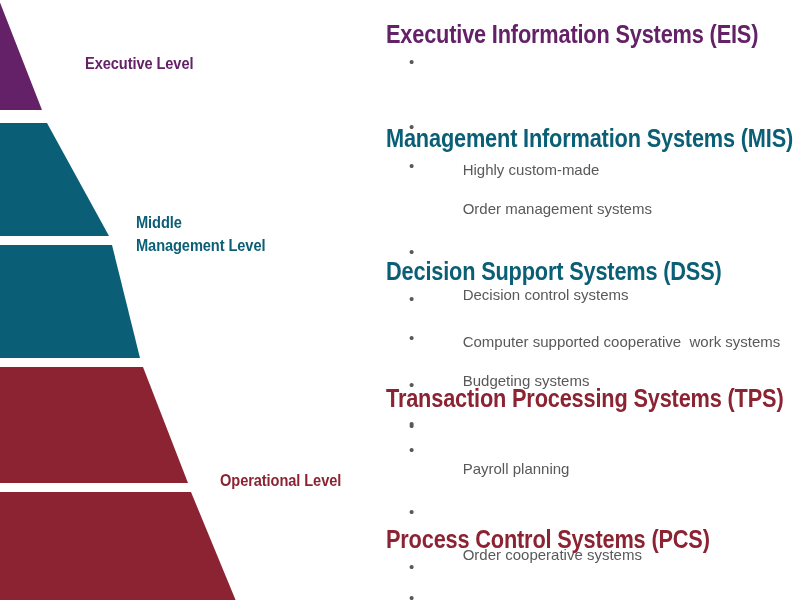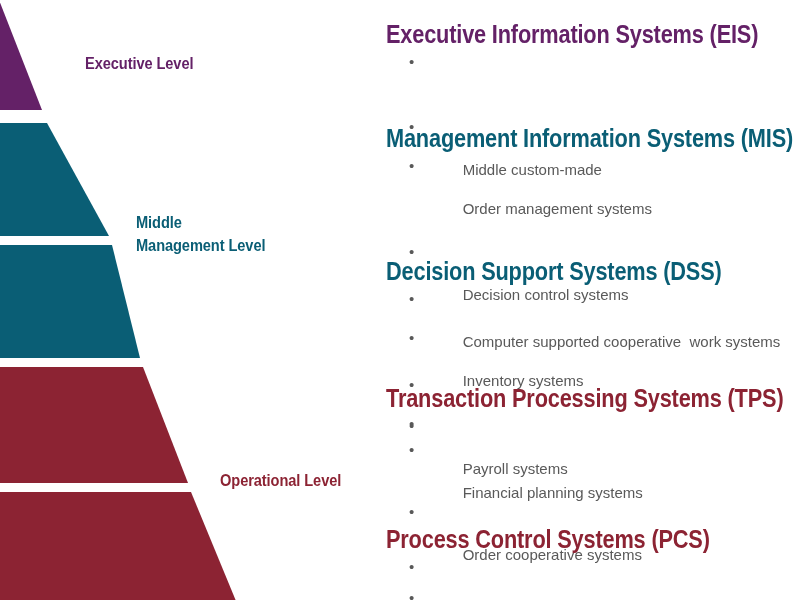--- a/index.html
+++ b/index.html
@@ -159,69 +159,68 @@
   <div id="content-column">
 
     <div class="system-block" id="block-eis">
       <div class="system-heading">Executive Information Systems (EIS)</div>
       <ul class="bullet-list">
         <li class="bullet-item">
           <span class="bullet-dot">•</span>
         </li>
         <li class="bullet-item">
           <span class="bullet-dot">•</span>
-          <span>Middle custom-made</span>
+          <span>Highly custom-made</span>
         </li>
       </ul>
     </div>
 
     <div class="system-block" id="block-mis">
       <div class="system-heading">Management Information Systems (MIS)</div>
       <ul class="bullet-list">
         <li class="bullet-item">
           <span class="bullet-dot">•</span>
           <span>Order management systems</span>
         </li>
         <li class="bullet-item">
           <span class="bullet-dot">•</span>
           <span>Decision control systems</span>
         </li>
         <li class="bullet-item">
           <span class="bullet-dot">•</span>
-          <span>Inventory systems</span>
+          <span>Budgeting systems</span>
         </li>
         <li class="bullet-item">
           <span class="bullet-dot">•</span>
         </li>
       </ul>
     </div>
 
     <div class="system-block" id="block-dss">
       <div class="system-heading">Decision Support Systems (DSS)</div>
       <ul class="bullet-list">
         <li class="bullet-item">
           <span class="bullet-dot">•</span>
           <span>Computer supported cooperative  work systems</span>
         </li>
         <li class="bullet-item">
           <span class="bullet-dot">•</span>
         </li>
         <li class="bullet-item">
           <span class="bullet-dot">•</span>
-          <span>Financial planning systems</span>
         </li>
       </ul>
     </div>
 
     <div class="system-block" id="block-tps">
       <div class="system-heading">Transaction Processing Systems (TPS)</div>
       <ul class="bullet-list">
         <li class="bullet-item">
           <span class="bullet-dot">•</span>
-          <span>Payroll systems</span>
+          <span>Payroll planning</span>
         </li>
         <li class="bullet-item">
           <span class="bullet-dot">•</span>
           <span>Order cooperative systems</span>
         </li>
         <li class="bullet-item">
           <span class="bullet-dot">•</span>
           
         </li>
 

